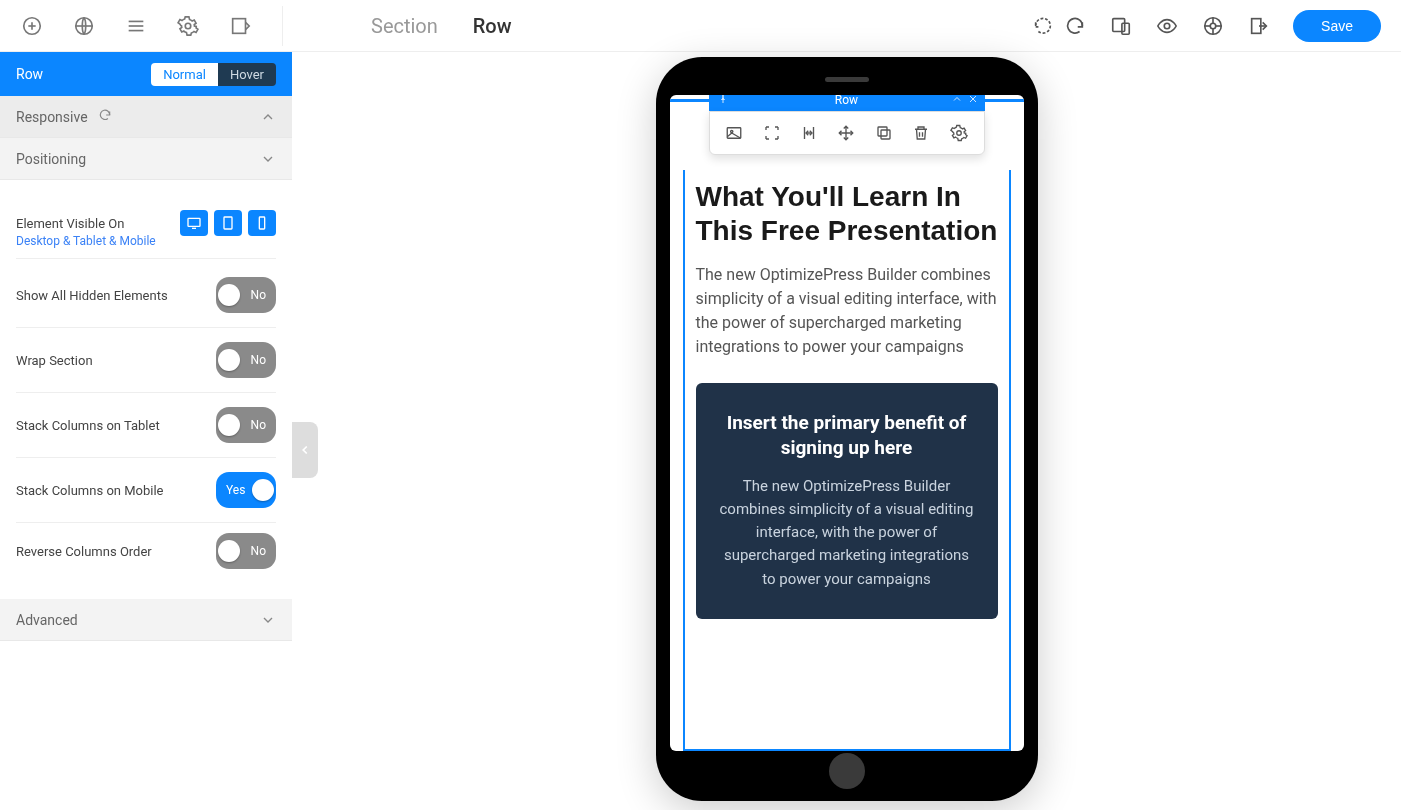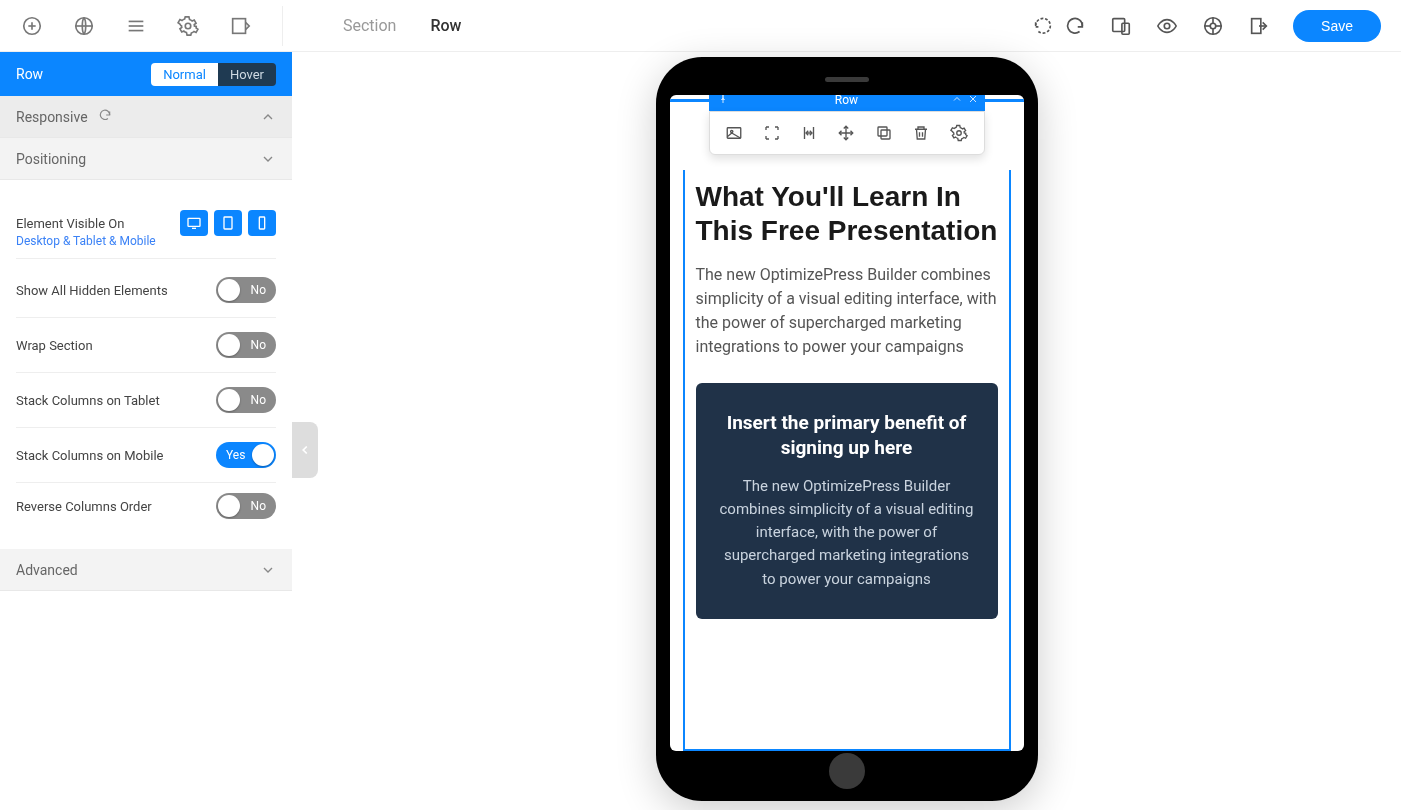--- a/index.html
+++ b/index.html
@@ -3,21 +3,21 @@
 <meta charset="utf-8">
 <style>
 * { box-sizing: border-box; margin: 0; padding: 0; }
 body { font-family: -apple-system, BlinkMacSystemFont, "Segoe UI", Roboto, Helvetica, Arial, sans-serif; background: #fff; overflow: hidden; width: 1401px; height: 810px; }
 
 
 .top-toolbar { height: 52px; display: flex; align-items: center; padding: 0 20px; border-bottom: 1px solid #eee; }
 .top-left-icons { display: flex; gap: 28px; align-items: center; }
 .top-icon { width: 24px; height: 24px; display: flex; align-items: center; justify-content: center; color: #777; cursor: pointer; }
 .top-icon svg { width: 22px; height: 22px; stroke: #777; fill: none; stroke-width: 1.8; }
-.breadcrumb { margin-left: 60px; font-size: 16px; color: #999; }
+.breadcrumb { margin-left: 88px; font-size: 20px; color: #999; }
 .breadcrumb .current { color: #333; font-weight: 500; margin-left: 30px; }
 .top-right { margin-left: auto; display: flex; align-items: center; gap: 22px; }
 .top-right .top-icon svg { stroke: #555; }
 .save-btn { background: #0b86ff; color: #fff; border: none; border-radius: 20px; padding: 8px 28px; font-size: 14px; cursor: pointer; }
 .divider-line { width:1px; height:40px; background:#eee; margin-left:30px; }
 
 
 .sidebar { position: absolute; top: 52px; left: 0; width: 292px; bottom: 0; background: #fff; display: flex; flex-direction: column; font-size: 14px; }
 .sidebar-header { background: #0b86ff; color: #fff; height: 44px; display: flex; align-items: center; padding: 0 16px; justify-content: space-between; }
 .state-toggle { display: flex; border-radius: 4px; overflow: hidden; }
@@ -34,21 +34,21 @@
 .panel-body { padding: 16px; }
 .row-ctrl { display: flex; align-items: center; justify-content: space-between; padding: 14px 0; border-bottom: 1px solid #eee; }
 .row-ctrl:last-child { border-bottom: none; }
 .row-ctrl .lbl { color: #444; font-size: 13px; }
 
 .device-btns { display: flex; gap: 6px; }
 .device-btn { width: 28px; height: 26px; background: #0b86ff; border-radius: 4px; display: flex; align-items: center; justify-content: center; cursor: pointer; }
 .device-btn svg { width: 16px; height: 16px; stroke: #fff; fill: none; stroke-width: 2; }
 .sub-text { font-size: 12px; color: #3b82f6; text-align: left; margin-top: -6px; margin-bottom: 10px; }
 
-.toggle { width: 60px; height: 26px; background: #8a8a8a; border-radius: 13px; position: relative; display: flex; align-items: center; cursor: pointer; }
+.toggle { width: 60px; height: 36px; background: #8a8a8a; border-radius: 13px; position: relative; display: flex; align-items: center; cursor: pointer; }
 .toggle .knob { width: 22px; height: 22px; background: #fff; border-radius: 50%; position: absolute; left: 2px; box-shadow: 0 1px 2px rgba(0,0,0,.3); }
 .toggle .txt { font-size: 12px; color: #fff; position: absolute; right: 10px; }
 .toggle.on { background: #0b86ff; }
 .toggle.on .knob { left: auto; right: 2px; }
 .toggle.on .txt { left: 10px; right: auto; }
 
 
 .canvas { position: absolute; top: 52px; left: 292px; right: 0; bottom: 0; display: flex; justify-content: center; align-items: flex-start; padding-top: 5px; }
 .collapse-handle { position: absolute; left: 0; top: 370px; width: 26px; height: 56px; background: #ddd; border-radius: 0 8px 8px 0; display: flex; align-items: center; justify-content: center; cursor: pointer; }
 .collapse-handle svg { width:14px; height:14px; stroke:#fff; fill:none; stroke-width:3; }

